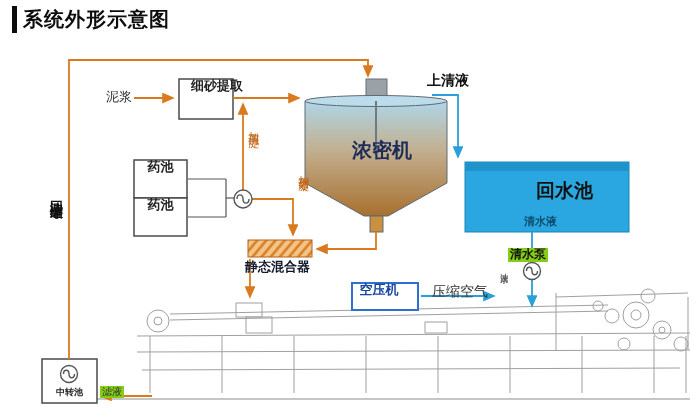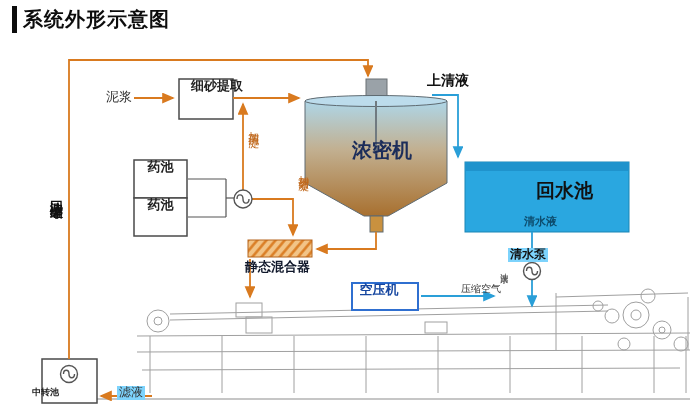--- a/index.html
+++ b/index.html
@@ -5,21 +5,21 @@
   * { margin:0; padding:0; box-sizing:border-box; }
   html,body { background:#ffffff; }
   body { font-family:"Liberation Sans","DejaVu Sans",sans-serif; }
   .stage { position:relative; width:700px; height:420px; background:#fff; overflow:hidden; }
   .gfx { position:absolute; left:0; top:0; z-index:2; pointer-events:none; }
   .lbl { position:absolute; z-index:3; color:#222; white-space:nowrap; line-height:1.15; }
   .vert { writing-mode:vertical-rl; text-orientation:upright; letter-spacing:2px; white-space:normal; }
   .title { position:absolute; left:12px; top:6px; z-index:3; font-size:20px; font-weight:900; color:#0d0d0d;
            border-left:5px solid #0d0d0d; padding-left:6px; letter-spacing:1px; }
   .boxlbl { display:flex; align-items:flex-start; justify-content:center; text-align:center; }
-  .bgw { background:#7dd3fc; padding:0 2px; }
+  .bgw { background:#84cc16; padding:0 2px; }
 </style>
 </head>
 <body>
 
 <div class="stage">
 
   <div class="title">系统外形示意图</div>
 
   <svg class="gfx" width="700" height="420" viewBox="0 0 700 420">
     <defs>
@@ -155,25 +155,25 @@
   <div class="lbl boxlbl" style="left:134px;top:198px;width:53px;height:38px;font-size:13px;font-weight:600;color:#222;">药池</div>
 
   <div class="lbl vert" style="left:247px;top:122px;font-size:11px;color:#c0681c;">加药沉淀</div>
 
   <div class="lbl vert" style="left:297px;top:166px;font-size:11px;color:#c0681c;">加药絮凝</div>
 
   <div class="lbl" style="left:245px;top:260px;font-size:13px;font-weight:700;color:#0f172a;">静态混合器</div>
 
   <div class="lbl vert" style="left:48px;top:190px;font-size:13px;font-weight:700;color:#111;">回浓缩罐</div>
 
-  <div class="lbl" style="left:32px;top:387px;width:51px;font-size:9px;font-weight:600;color:#222;">中转池</div>
+  <div class="lbl" style="left:44px;top:387px;width:51px;text-align:center;font-size:9px;font-weight:600;color:#222;">中转池</div>
 
   <div class="lbl bgw" style="left:508px;top:248px;font-size:12px;font-weight:700;color:#111;">清水泵</div>
 
   <div class="lbl boxlbl" style="left:352px;top:283px;width:54px;height:27px;font-size:13px;font-weight:700;color:#1747a0;">空压机</div>
 
-  <div class="lbl" style="left:432px;top:283px;font-size:10px;color:#333;margin-left:29px;">压缩空气</div>
+  <div class="lbl" style="left:432px;top:283px;font-size:14px;color:#333;">压缩空气</div>
 
   <div class="lbl vert" style="left:499px;top:266px;font-size:8px;color:#555;letter-spacing:1px;">冲洗清水</div>
 
-  <div class="lbl bgw" style="left:117px;top:386px;font-size:12px;color:#333;">滤液</div>
+  <div class="lbl bgw" style="left:100px;top:386px;font-size:10px;color:#333;">滤液</div>
 
 </div>
 
 </body></html>

